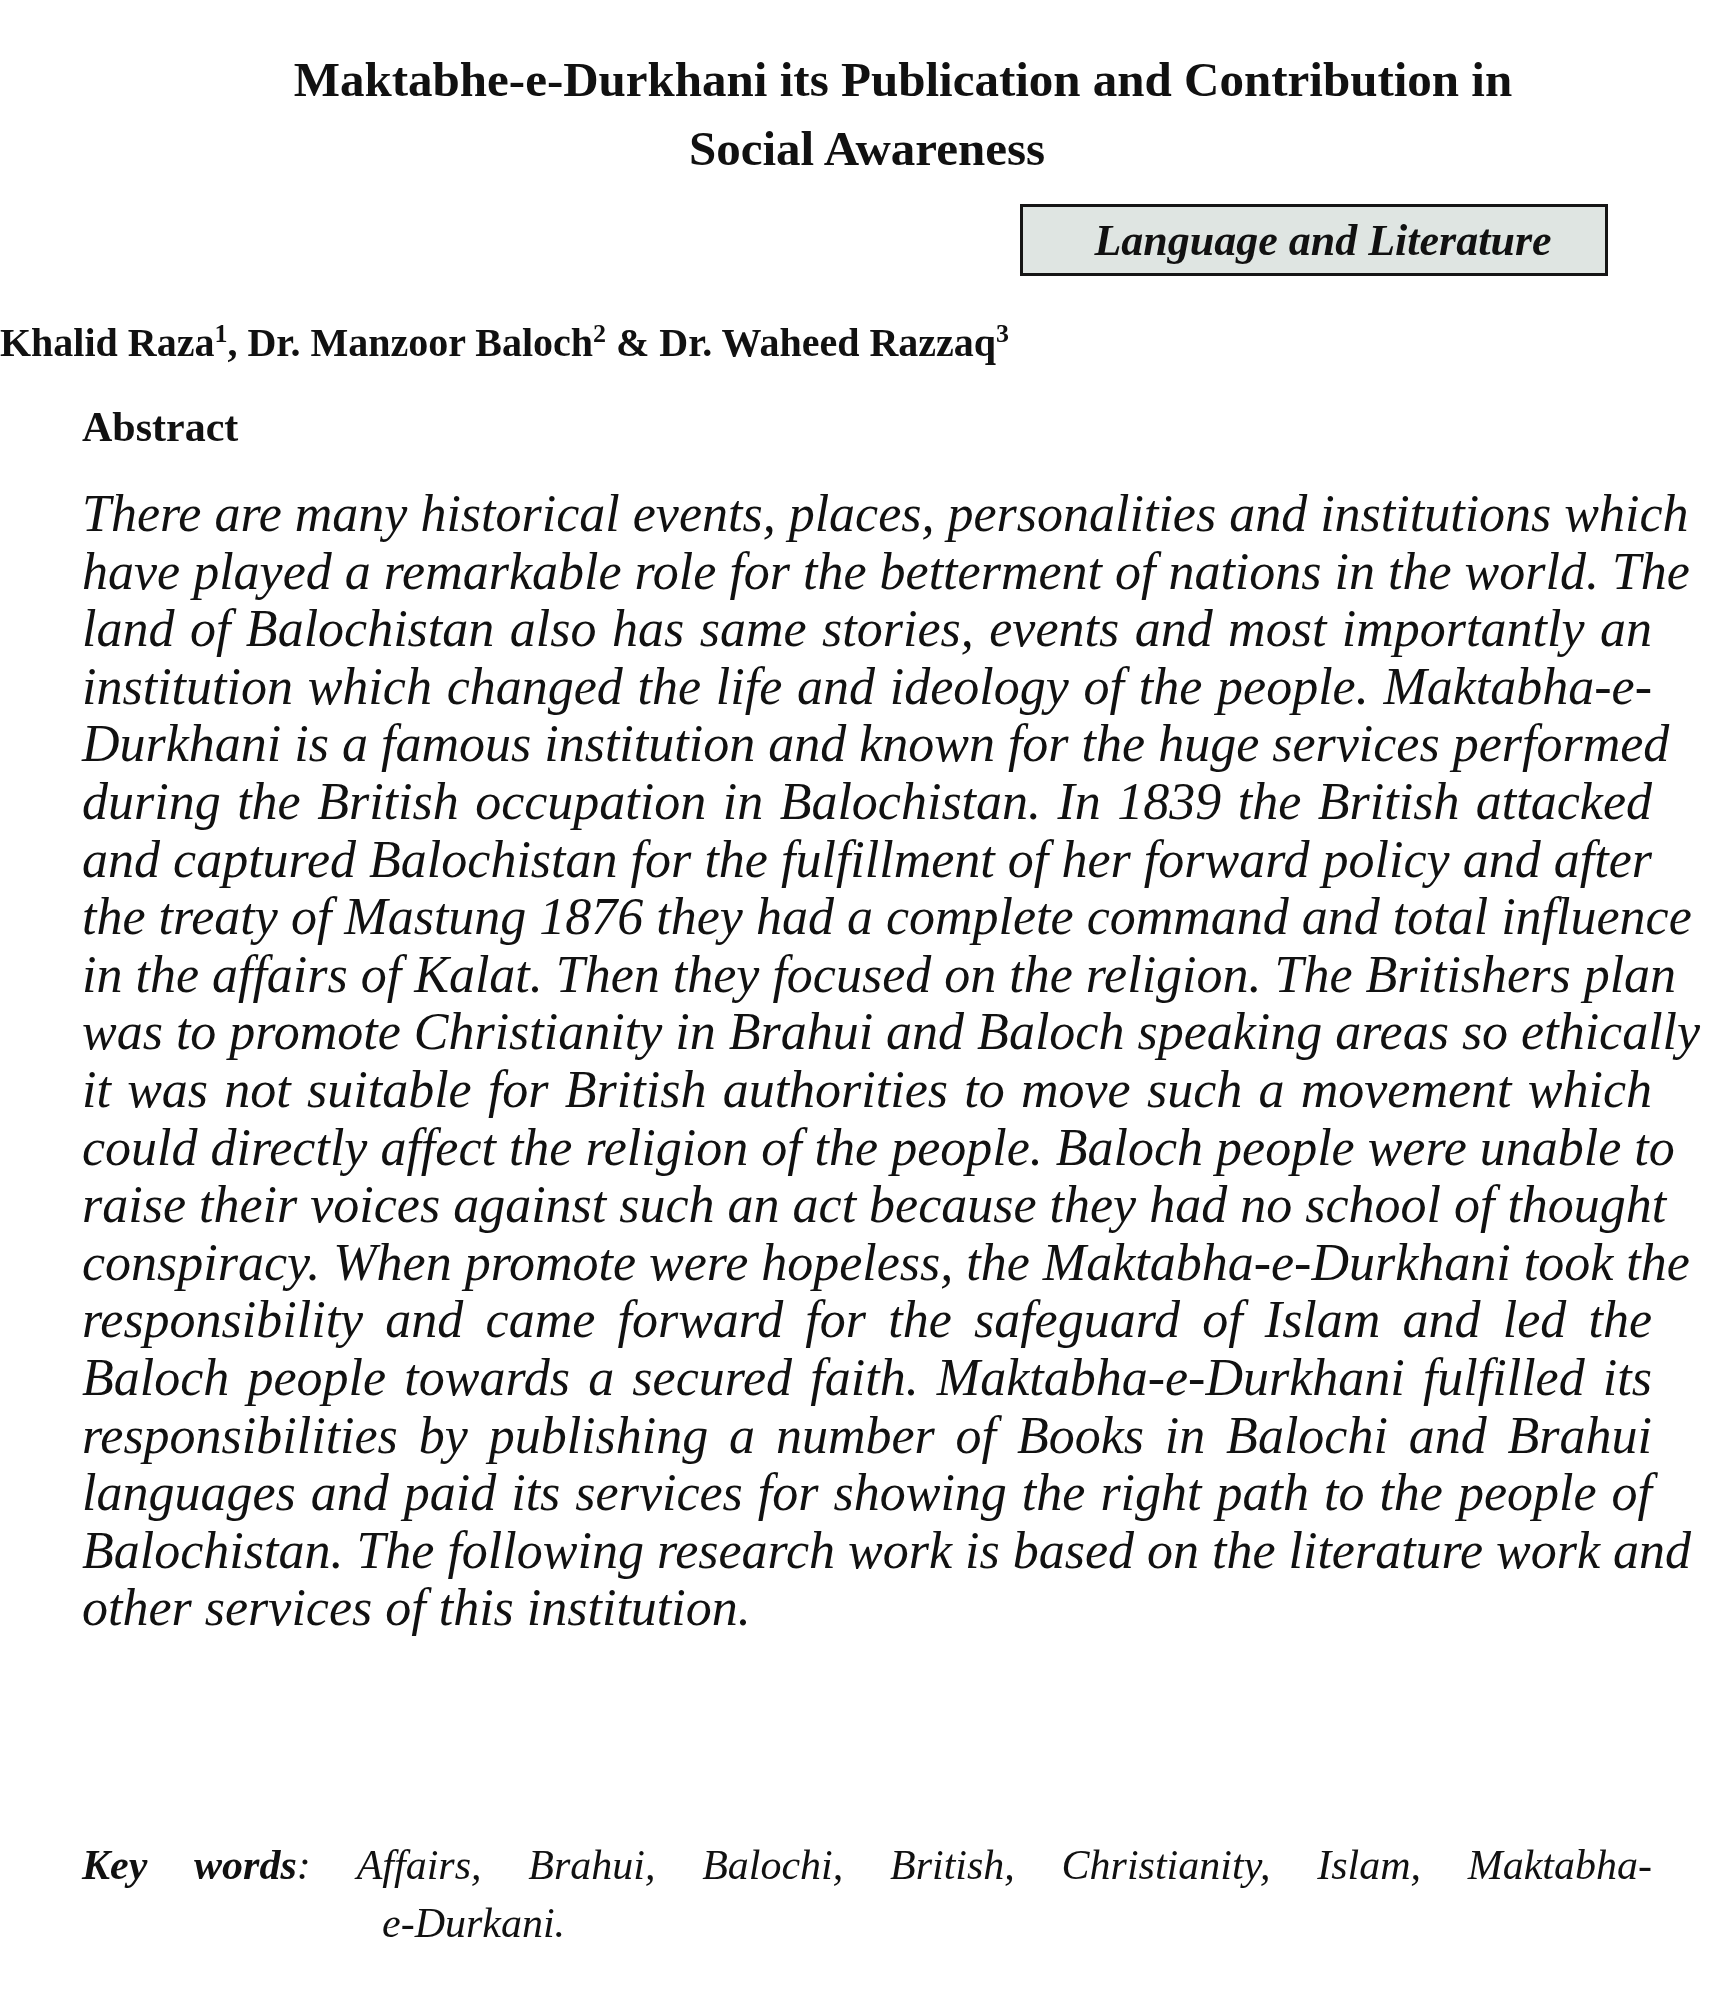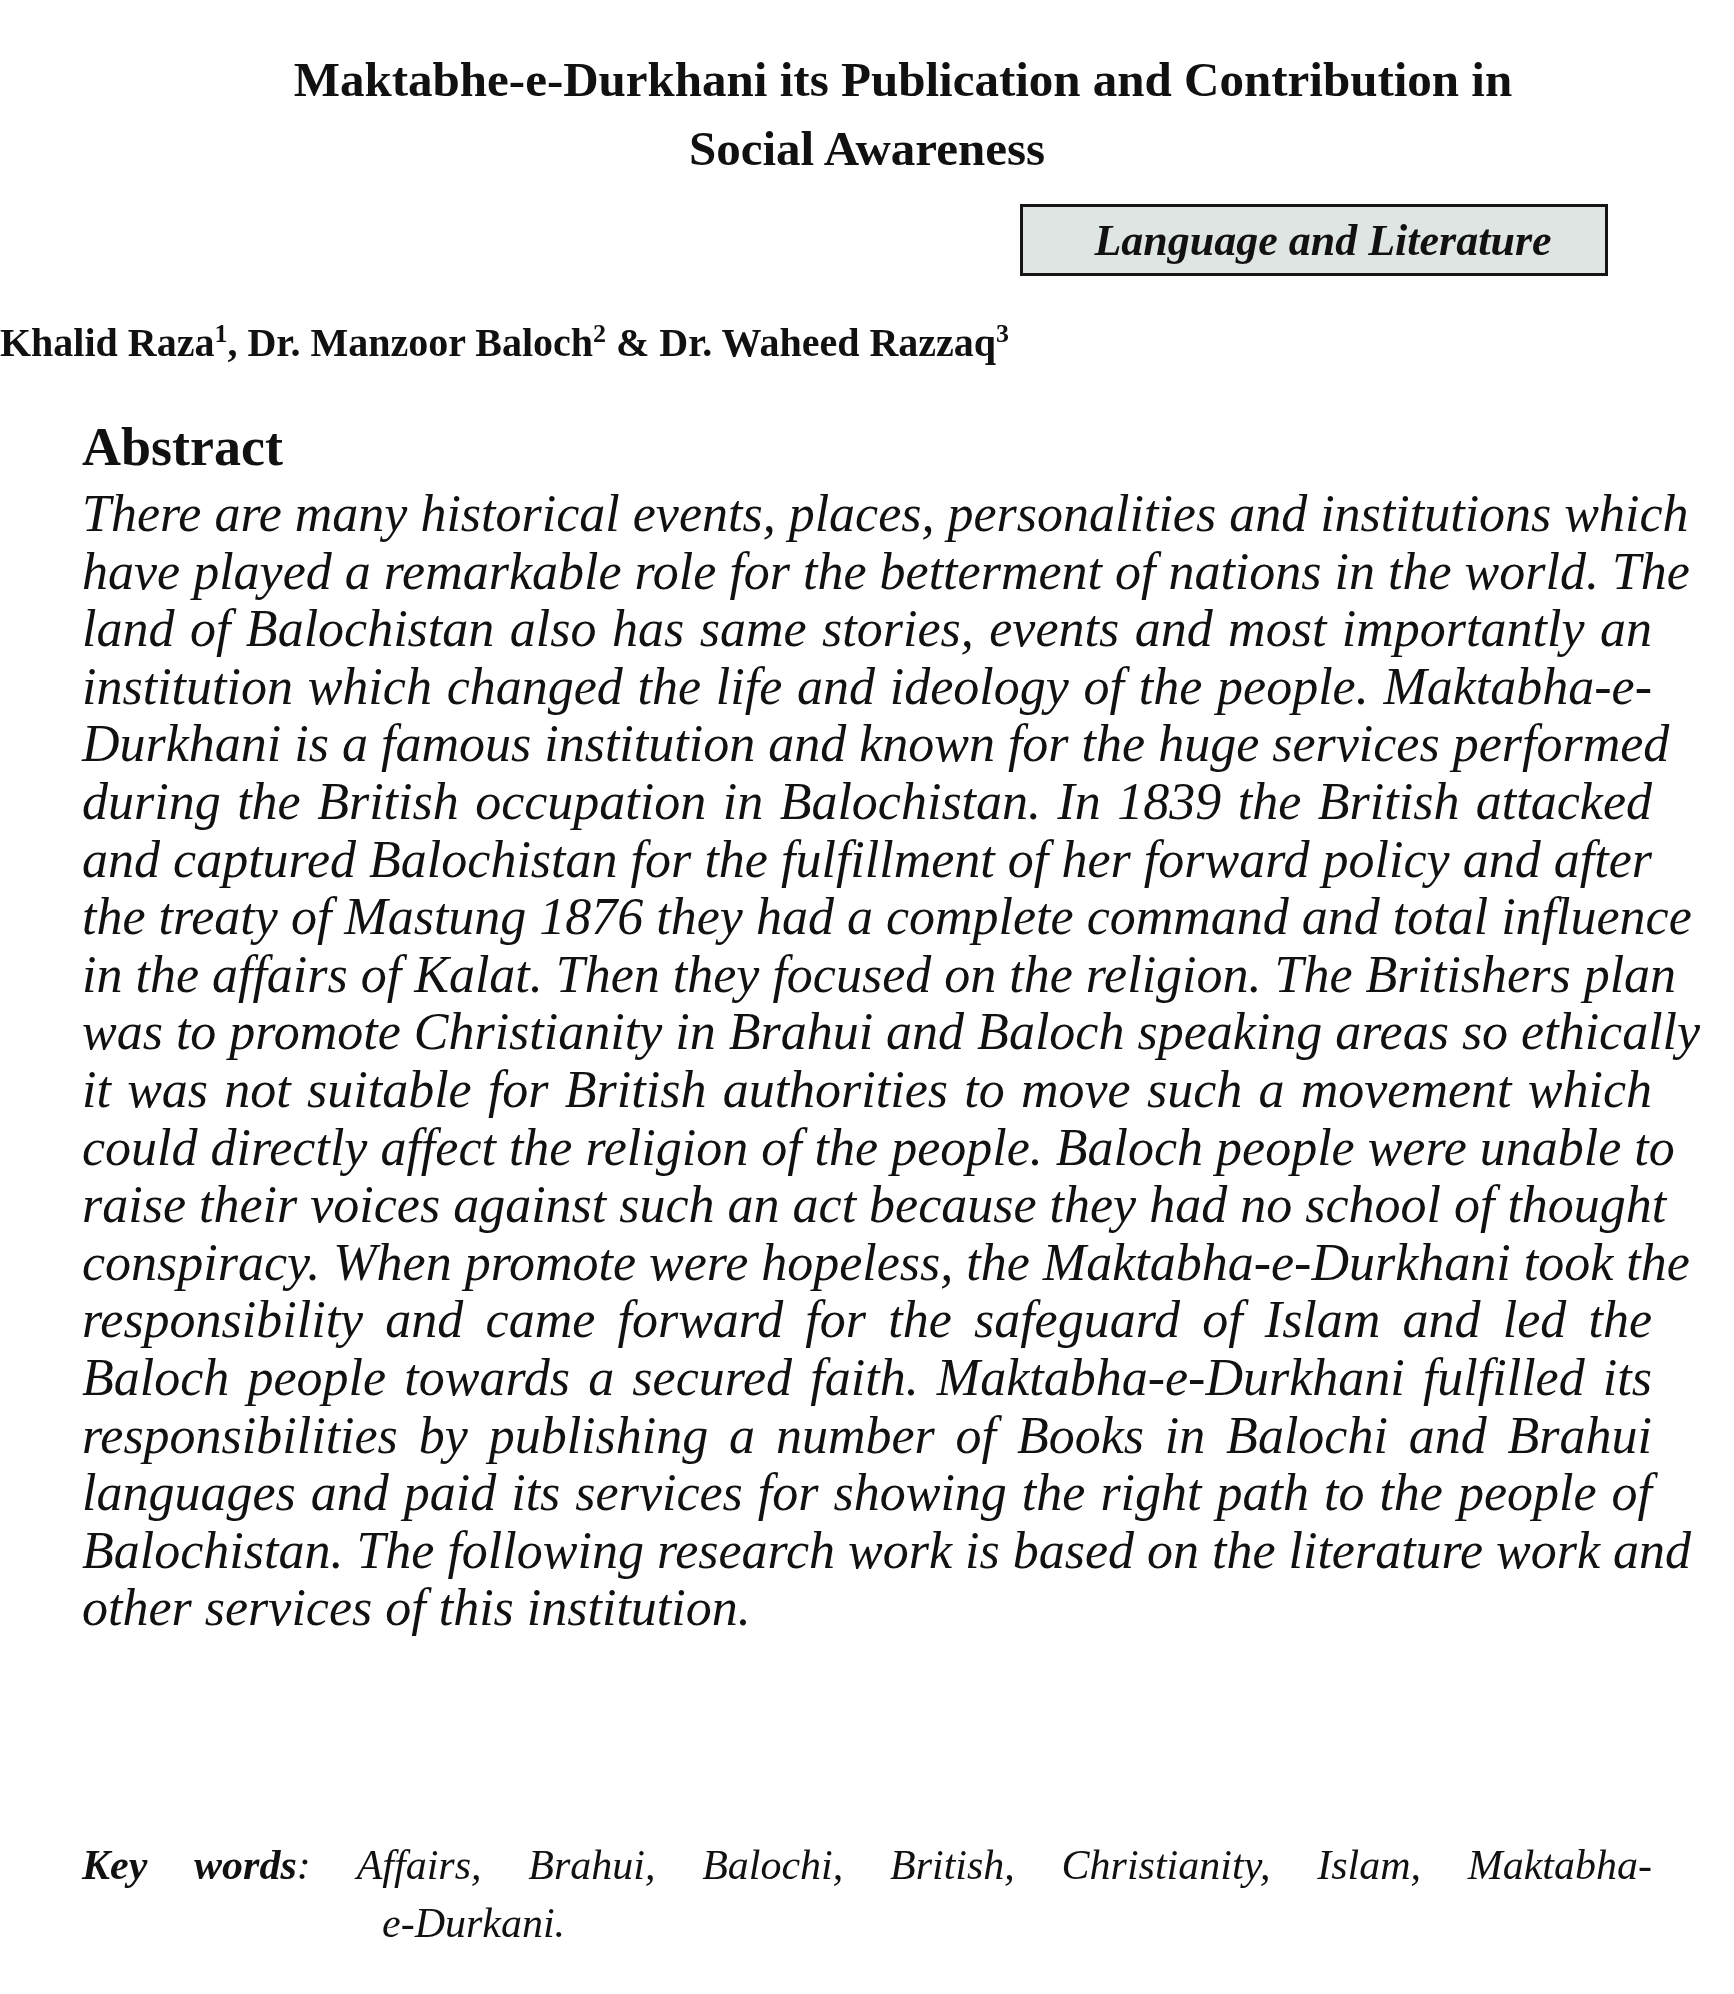--- a/index.html
+++ b/index.html
@@ -10,21 +10,21 @@
   .title .l1 { position: absolute; top: 51px; left: 0; width: 100%; padding-left: 36px; }
   .title .l2 { position: absolute; top: 120px; left: 0; width: 100%; }
   .subject-box { position: absolute; left: 1020px; top: 204px; width: 588px; height: 72px;
                  border: 3px solid #151515; background: #dfe5e2; box-sizing: border-box;
                  display: flex; align-items: center; justify-content: center; padding-left: 18px; }
   .subject-box span { font-style: italic; font-weight: bold; font-size: 44px; }
   .authors { position: absolute; top: 318px; left: 0; width: 1734px; text-align: left;
              font-weight: bold; font-size: 40px; line-height: 50px; }
   .authors sup { font-size: 26px; vertical-align: 14px; line-height: 0; }
   .abstract-heading { position: absolute; top: 402px; left: 82px; font-weight: bold;
-                      font-size: 54px; line-height: 50px; margin-top: 20px; }
+                      font-size: 42px; line-height: 50px; }
   .abstract-body { position: absolute; top: 485px; left: 82px; width: 1570px;
                    font-style: italic; font-size: 52px; line-height: 57.6px; }
   .abstract-body .line { display: block; height: 57.6px; white-space: nowrap;
                          text-align: justify; text-align-last: justify; }
   .abstract-body .line.last { text-align-last: left; }
   .keywords { position: absolute; top: 1836px; left: 82px; width: 1570px;
               font-size: 42px; line-height: 58px; font-style: italic; }
   .keywords .row1 { display: block; white-space: nowrap; text-align: justify; text-align-last: justify; }
   .keywords .row2 { display: block; padding-left: 300px; }
   .keywords b { font-weight: bold; }

